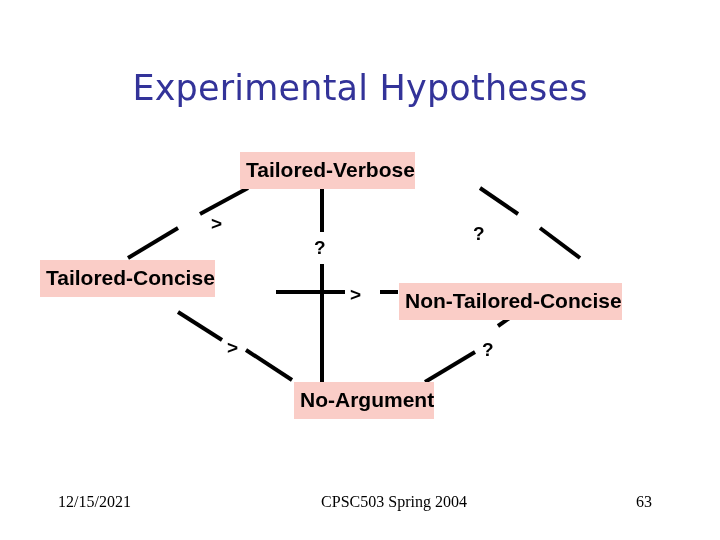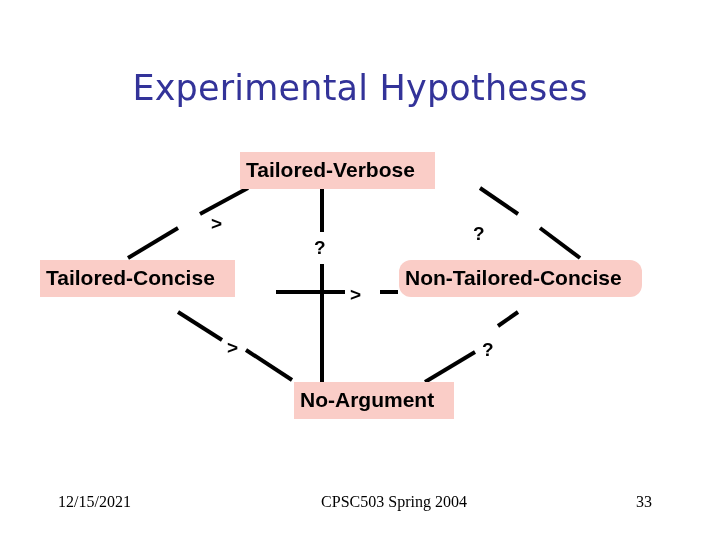--- a/index.html
+++ b/index.html
@@ -55,35 +55,34 @@
 
   .node {
     position: absolute;
     background: #FACDC7;
     color: #000000;
     font-family: "Liberation Sans", sans-serif;
     font-weight: bold;
     font-size: 21px;
     line-height: 1.0;
     white-space: nowrap;
-    padding: 7px 20px 9px 6px;
+    padding: 7px 0 9px 6px;
   }
   #node-tailored-verbose {
     left: 240px;
     top: 12px;
   }
   #node-tailored-concise {
     left: 40px;
     top: 120px;
     text-align: center;
   }
   #node-non-tailored-concise {
     left: 399px;
-    top: 120px;
-    border-radius: 12px;
+    top: 143px;
   }
   #node-no-argument {
     left: 272px;
     top: 242px;
     margin-left: 22px;
   }
 
   .edge-label {
     position: absolute;
     color: #000000;
@@ -180,16 +179,16 @@
 
     <div class="edge-label" id="label-tc-na">&gt;</div>
 
     <div class="edge-label" id="label-ntc-na">?</div>
 
   </div>
 
   <div id="footer">
     <div id="footer-date">12/15/2021</div>
     <div id="footer-center">CPSC503 Spring 2004</div>
-    <div id="footer-page">33</div>
+    <div id="footer-page">63</div>
   </div>
 
 </div>
 
 </body></html>

